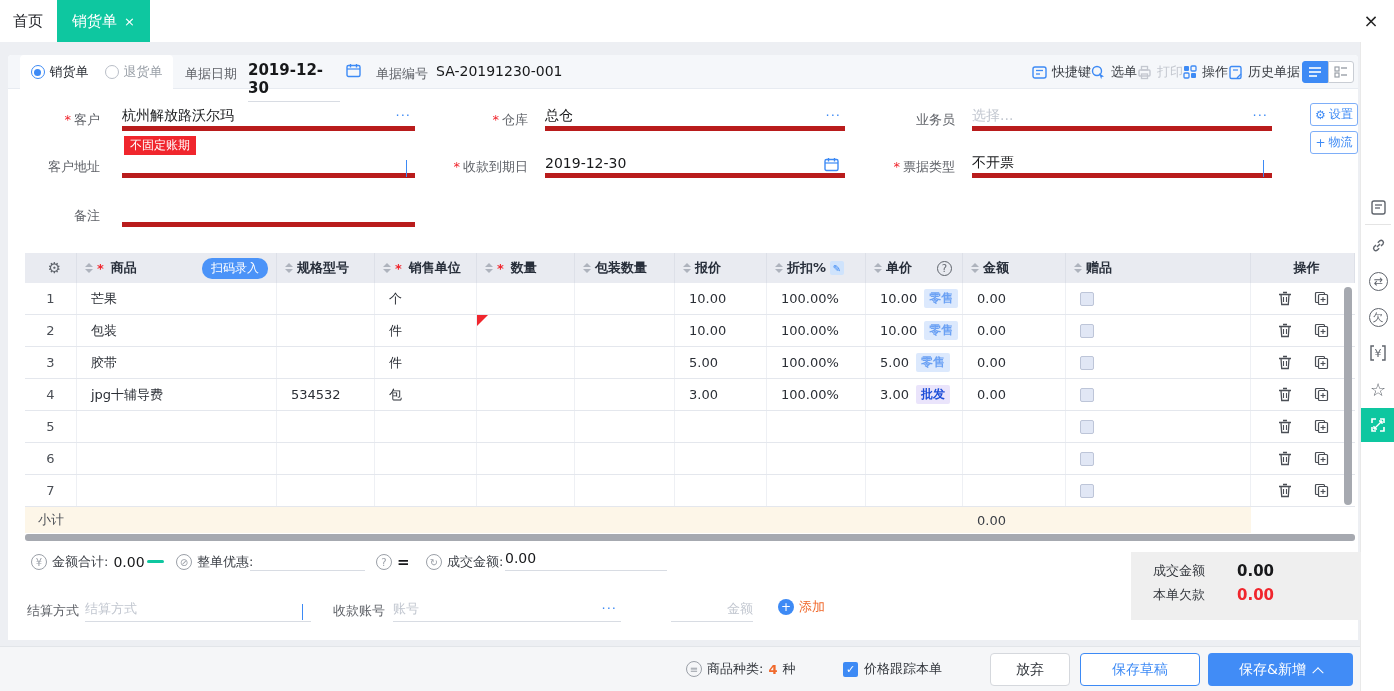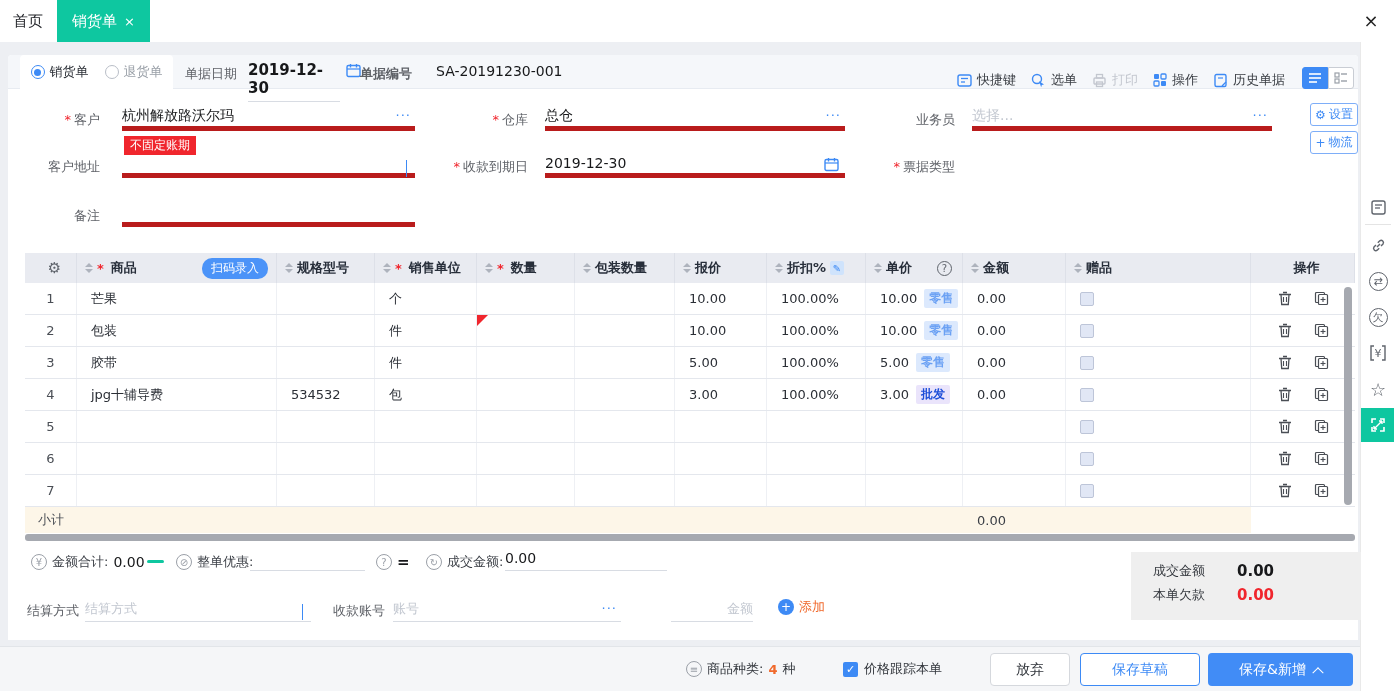--- a/index.html
+++ b/index.html
@@ -43,24 +43,24 @@
                display:flex; align-items:center; justify-content:center; }
   .radio-dot i { width:7px; height:7px; border-radius:50%; background:#3d8af5; }
   .radio-dot.off { border-color:#b9bec7; }
   .radio-item .lbl-on { color:#2b2f36; } .radio-item .lbl-off { color:#9aa0a8; }
 
   .fld-lbl { color:#5f6268; font-size:13px; }
   .strip-date-lbl { position:absolute; left:177px; top:10px; }
   .strip-date-val { position:absolute; left:240px; top:6px; width:92px; font-size:15px; font-weight:600;
                     color:#17181a; border-bottom:1px solid #d8dce3; padding-bottom:4px; }
   .strip-cal { position:absolute; left:338px; top:8px; }
-  .strip-no-lbl { position:absolute; left:352px; top:10px;font-weight:bold; }
+  .strip-no-lbl { position:absolute; left:368px; top:10px; }
   .strip-no-val { position:absolute; left:428px; top:8px; font-size:14px; color:#17181a; }
 
-  .strip-tools { position:absolute; right:4px; top:0; height:34px; display:flex; align-items:flex-end; gap:15px; }
+  .strip-tools { position:absolute; right:4px; top:0; height:34px; display:flex; align-items:center; }
   .tool { display:flex; align-items:center; gap:5px; font-size:13px; color:#383c42; cursor:pointer; }
   .tool.disabled { color:#c3c7cf; cursor:default; }
   .vtoggle { display:flex; margin-left:2px; }
   .vt { width:26px; height:22px; border:1px solid #c9cdd4; background:#fff; display:flex;
         align-items:center; justify-content:center; cursor:pointer; }
   .vt.on { background:#3d8af5; border-color:#3d8af5; }
   .vt:first-child { border-radius:3px 0 0 3px; } .vt:last-child { border-radius:0 3px 3px 0; }
 
   
   .f-label { position:absolute; font-size:13px; color:#5f6268; text-align:right; white-space:nowrap; }
@@ -346,20 +346,24 @@
           <line x1="4.5" y1="1" x2="4.5" y2="4.5" stroke="#3d8af5" stroke-width="1.4"></line>
           <line x1="10.5" y1="1" x2="10.5" y2="4.5" stroke="#3d8af5" stroke-width="1.4"></line>
           <line x1="1" y1="6" x2="14" y2="6" stroke="#3d8af5" stroke-width="1.2"></line>
         </svg>
     </span>
   </div>
 
   <div class="f-label" style="left:867px; top:103px; width:80px;">
     <span class="req">*</span><span>票据类型</span>
   </div>
+  <div class="f-field" style="left:964px; top:97px; width:300px;">
+    <span>不开票</span>
+    <span class="f-chev"><span class="chev"></span></span>
+  </div>
 
   <div class="f-label" style="left:32px; top:152px; width:60px;">备注</div>
   <div class="f-field" style="left:114px; top:146px; width:293px;"></div>
 
   <div class="tbl">
     <div class="thead">
       <div class="c col-num">
           <span style="font-size:15px;color:#5f646c">⚙</span>
         </div>
       <div class="c col-product">

